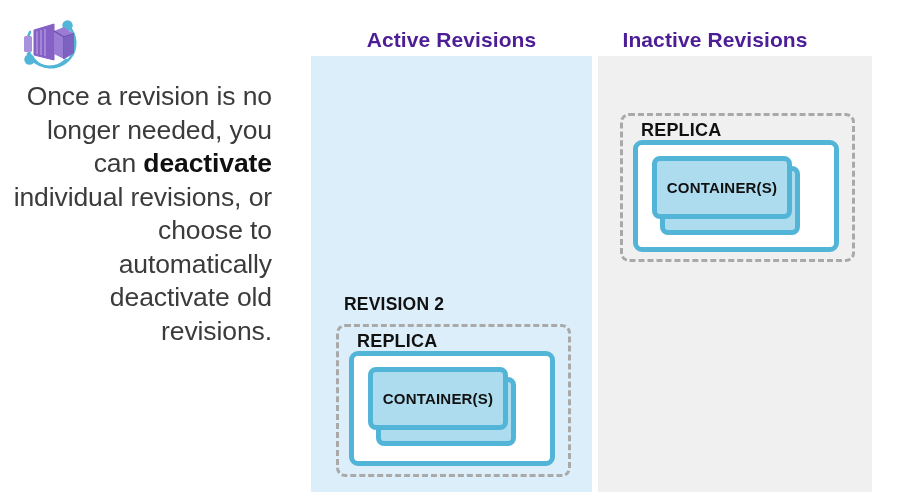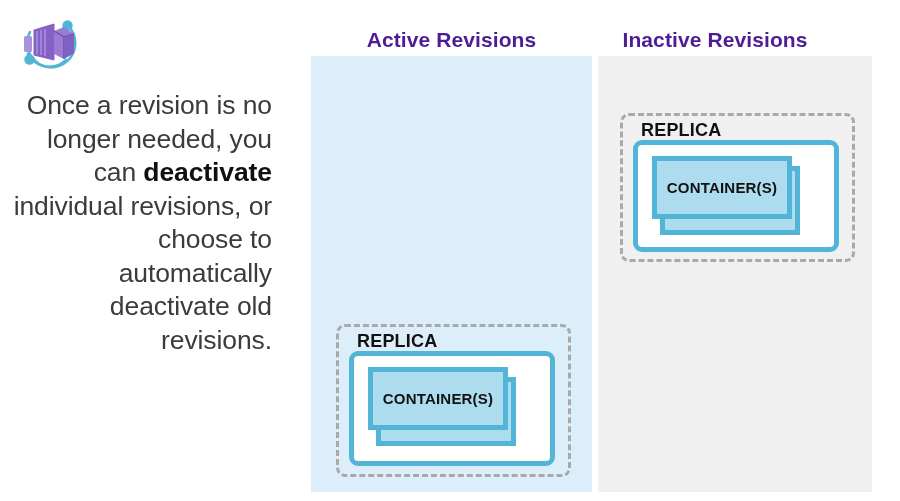--- a/index.html
+++ b/index.html
@@ -29,21 +29,21 @@
     position: absolute;
     left: 14px;
     top: 12px;
     width: 70px;
     height: 62px;
   }
 
   #description-text {
     position: absolute;
     left: 4px;
-    top: 89px;
+    top: 80px;
     width: 268px;
     text-align: right;
     font-size: 26.5px;
     line-height: 33.5px;
     color: #3b3b3b;
     font-weight: 400;
     letter-spacing: -0.1px;
   }
   #description-text b {
     font-weight: 700;
@@ -111,21 +111,21 @@
     position: absolute;
     background: #ffffff;
     border: 5px solid #52b4d6;
     border-radius: 9px;
     box-sizing: border-box;
   }
   .container-box {
     position: absolute;
     background: #addcee;
     border: 5px solid #52b4d6;
-    border-radius: 0;
+    border-radius: 8px;
     box-sizing: border-box;
   }
   .container-box.back  { }
   .container-box.front {
     display: flex;
     align-items: center;
     justify-content: center;
   }
   .container-label {
     font-size: 15px;
@@ -199,20 +199,21 @@
   <div class="replica-inner"></div>
 
   <div class="container-box back"></div>
 
   <div class="container-box front">
     <span class="container-label">CONTAINER(S)</span>
   </div>
 </div>
 
 <div class="revision-group" id="revision-2">
+  <div class="revision-label">REVISION 2</div>
 
   <div class="replica-box"></div>
 
   <div class="replica-label">REPLICA</div>
 
   <div class="replica-inner"></div>
 
   <div class="container-box back"></div>
 
   <div class="container-box front">

